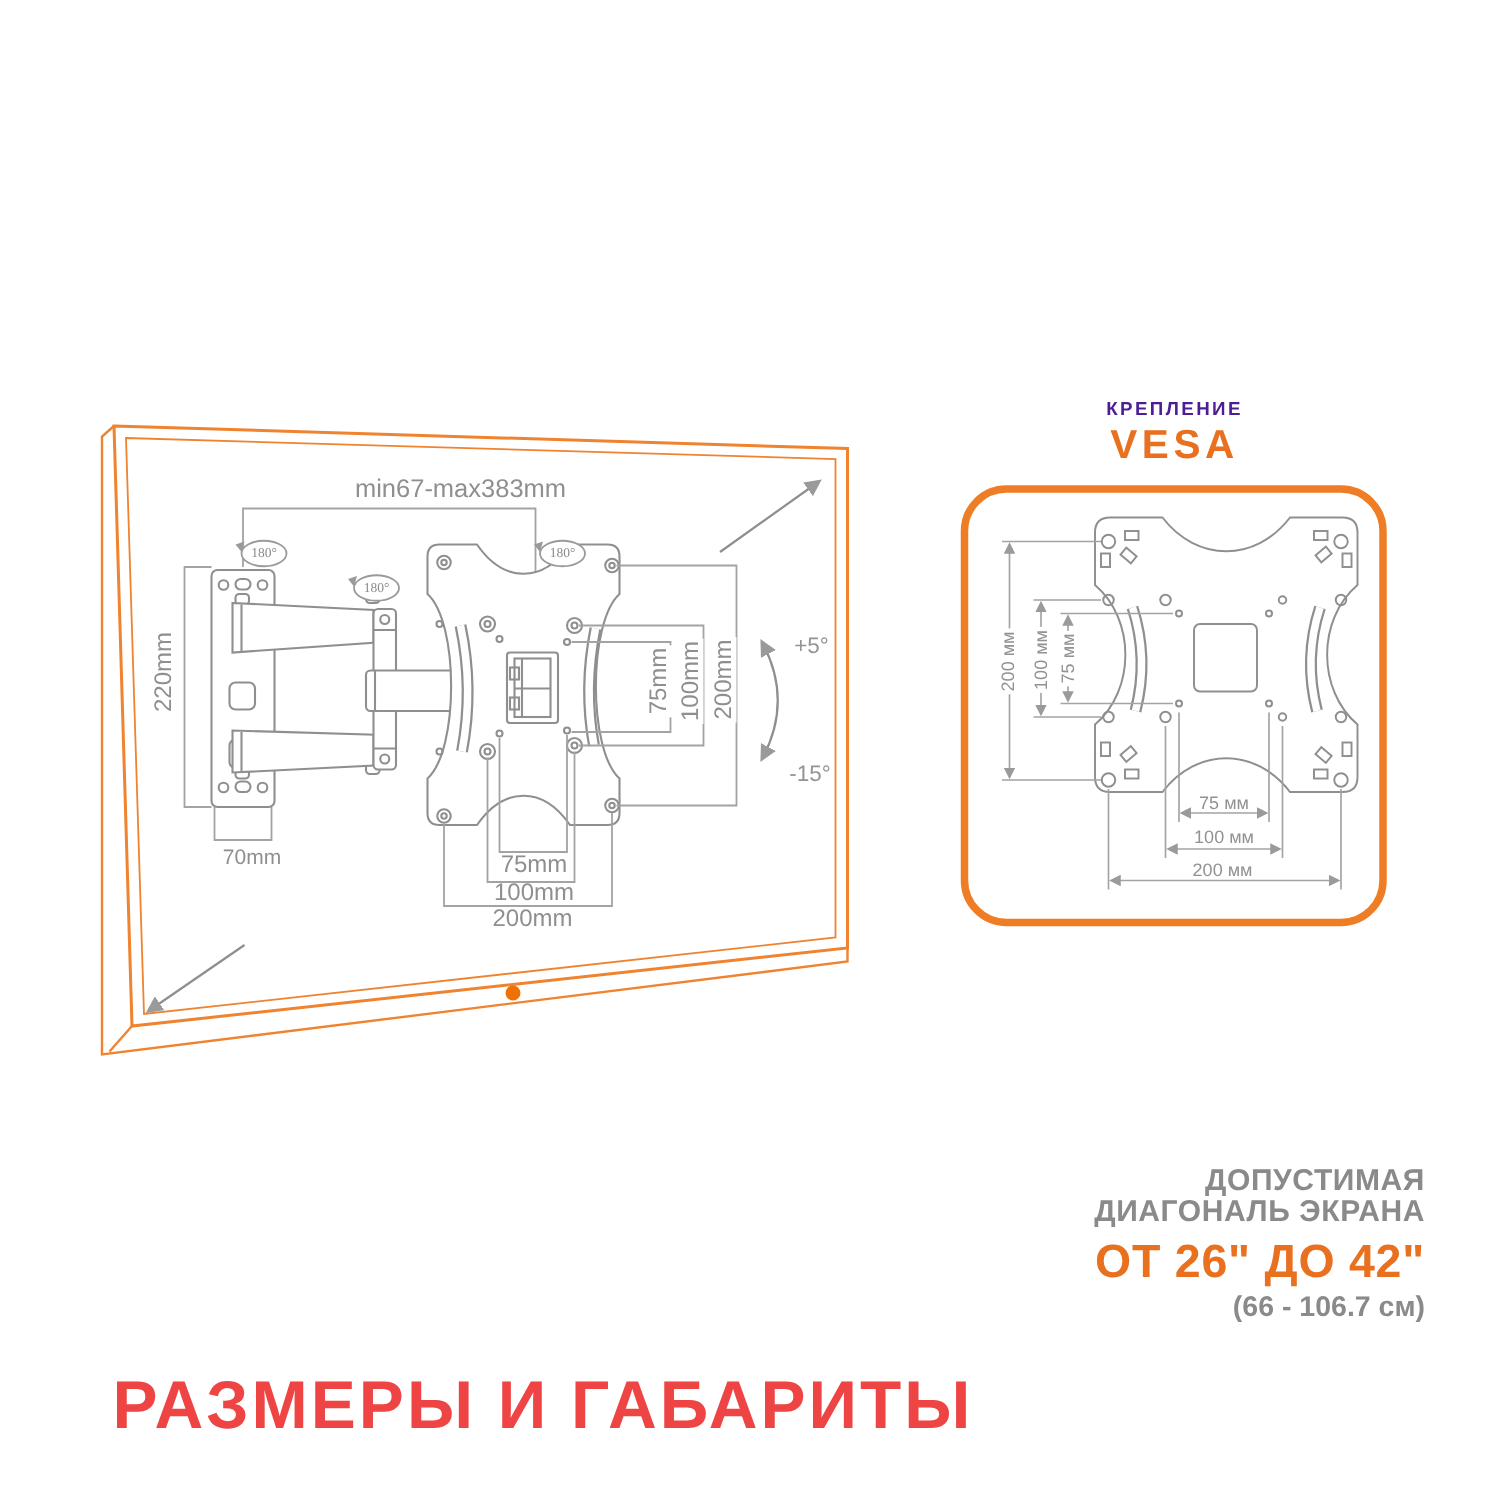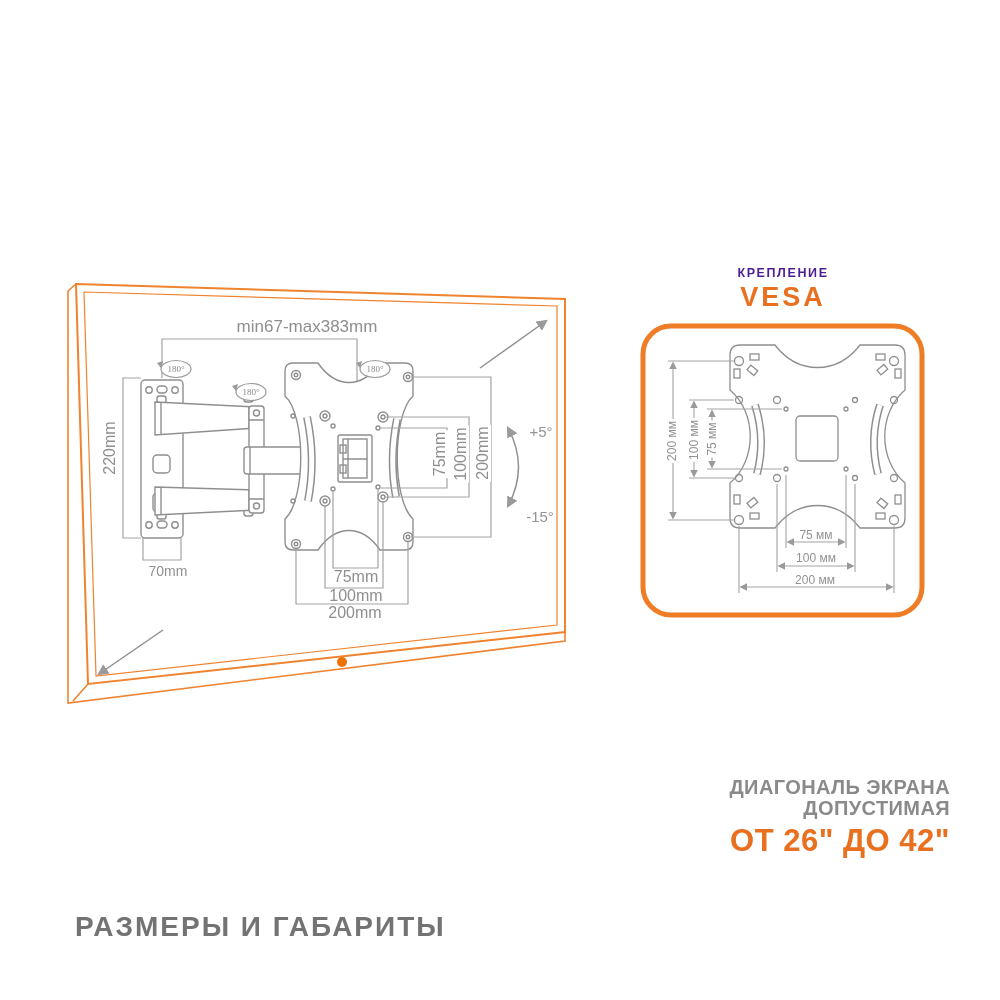--- a/index.html
+++ b/index.html
@@ -21,21 +21,21 @@
   .kicker{font-size:12.5px;letter-spacing:1.6px;font-weight:700;color:#4c1d95;}
   .vesa-title{font-size:27px;font-weight:800;letter-spacing:3px;color:#E8701F;}
   .diag-block{
     position:absolute;right:50px;top:777px;text-align:right;
   }
   .diag-line{font-size:20px;font-weight:600;color:#8a8a8a;letter-spacing:0.4px;line-height:21px;}
   .diag-range{font-size:31px;font-weight:800;color:#E8701F;letter-spacing:0.5px;line-height:34px;margin-top:5px;}
   .diag-cm{font-size:19px;font-weight:600;color:#8a8a8a;margin-top:3px;line-height:21px;}
   .footer-title{
     position:absolute;left:75px;top:911px;
-    font-size:28px;font-weight:800;color:#737373;letter-spacing:2px;white-space:nowrap;
+    font-size:45px;font-weight:800;color:#ef4444;letter-spacing:2px;white-space:nowrap;
   }
   svg{display:block;}
 </style>
 </head>
 <body>
 
 <svg class="abs" style="left:60px;top:263px;" width="520" height="460" viewBox="0 0 520 460">
   <defs>
     <marker id="m-arrow-a" viewBox="0 0 10 10" refX="8" refY="5" markerWidth="7.5" markerHeight="7.5" orient="auto-start-reverse">
       <path d="M0,0 L10,5 L0,10 z" fill="#9a9a9a"></path>
@@ -246,18 +246,19 @@
 </svg>
 
 <span class="lbl rot dim-sm bgw" style="left:672px;top:441px;">200 мм</span>
 <span class="lbl rot dim-sm bgw" style="left:694px;top:440px;">100 мм</span>
 <span class="lbl rot dim-sm bgw" style="left:712px;top:439px;">75 мм</span>
 <span class="lbl dim-sm" style="left:816px;top:535px;">75 мм</span>
 <span class="lbl dim-sm" style="left:816px;top:558px;">100 мм</span>
 <span class="lbl dim-sm" style="left:815px;top:580px;">200 мм</span>
 
 <div class="diag-block">
+  <div class="diag-line">ДОПУСТИМАЯ</div>
   <div class="diag-line">ДИАГОНАЛЬ ЭКРАНА</div>
-  <div class="diag-line">ДОПУСТИМАЯ</div>
   <div class="diag-range">ОТ 26" ДО 42"</div>
+  <div class="diag-cm">(66 - 106.7 см)</div>
 </div>
 
 <div class="footer-title">РАЗМЕРЫ И ГАБАРИТЫ</div>
 
 </body></html>

